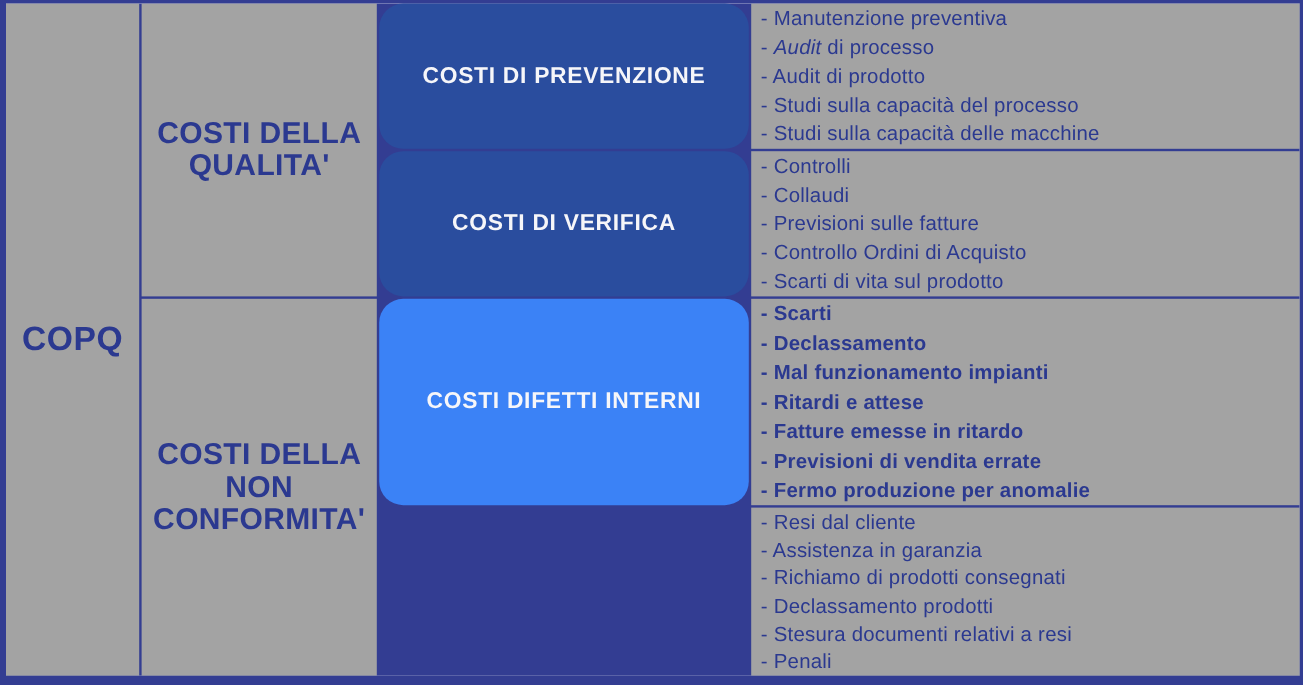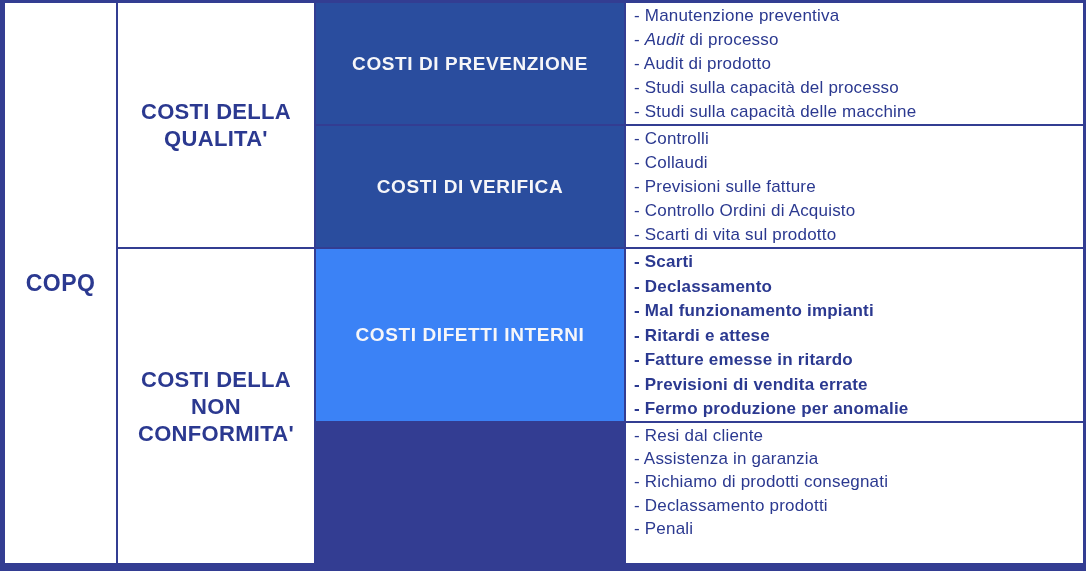--- a/index.html
+++ b/index.html
@@ -21,21 +21,21 @@
   .grid {
     display: grid;
     width: 100%;
     height: 100%;
     grid-template-columns: 111px 196px 308px 1fr;
     grid-template-rows: 121px 121px 172px 1fr;
     gap: 2px;
     background: #333D92;
   }
   .cell {
-    background: #ffffff;
+    background: #a3a3a3;
     overflow: hidden;
   }
   .c-root   { grid-area: 1 / 1 / 5 / 2; }
   .c-g1     { grid-area: 1 / 2 / 3 / 3; }
   .c-g2     { grid-area: 3 / 2 / 5 / 3; }
   .c-h1     { grid-area: 1 / 3 / 2 / 4; }
   .c-h2     { grid-area: 2 / 3 / 3 / 4; }
   .c-h3     { grid-area: 3 / 3 / 4 / 4; }
   .c-h4     { grid-area: 4 / 3 / 5 / 4; }
   .c-l1     { grid-area: 1 / 4 / 2 / 5; }
@@ -47,34 +47,35 @@
     display: flex;
     align-items: center;
     justify-content: center;
     text-align: center;
   }
   .navy-label {
     color: #2B3990;
     font-weight: bold;
   }
   .root-label {
-    font-size: 23px;
+    font-size: 28px;
     letter-spacing: 0.5px;
   }
   .group-label {
-    font-size: 22px;
+    font-size: 25px;
     line-height: 27px;
     letter-spacing: 0.3px;
   }
   .head {
     color: #F6F6F9;
     font-weight: bold;
     font-size: 19px;
     letter-spacing: 0.6px;
     text-align: center;
+    border-radius: 20px;
   }
   .head.blue { background: #2A4D9E; }
   .head.red  { background: #3b82f6; }
 
   .list {
     color: #2B3990;
     font-size: 17px;
     line-height: 24px;
     padding: 1px 6px 0 8px;
     letter-spacing: 0.2px;
@@ -139,17 +140,18 @@
       <div class="li">- Fatture emesse in ritardo</div>
       <div class="li">- Previsioni di vendita errate</div>
       <div class="li">- Fermo produzione per anomalie</div>
     </div>
 
     <div class="cell c-l4 list l4">
       <div class="li">- Resi dal cliente</div>
       <div class="li">- Assistenza in garanzia</div>
       <div class="li">- Richiamo di prodotti consegnati</div>
       <div class="li">- Declassamento prodotti</div>
+      <div class="li">- Stesura documenti relativi a resi</div>
       <div class="li">- Penali</div>
     </div>
 
   </div>
 </div>
 
 </body></html>

